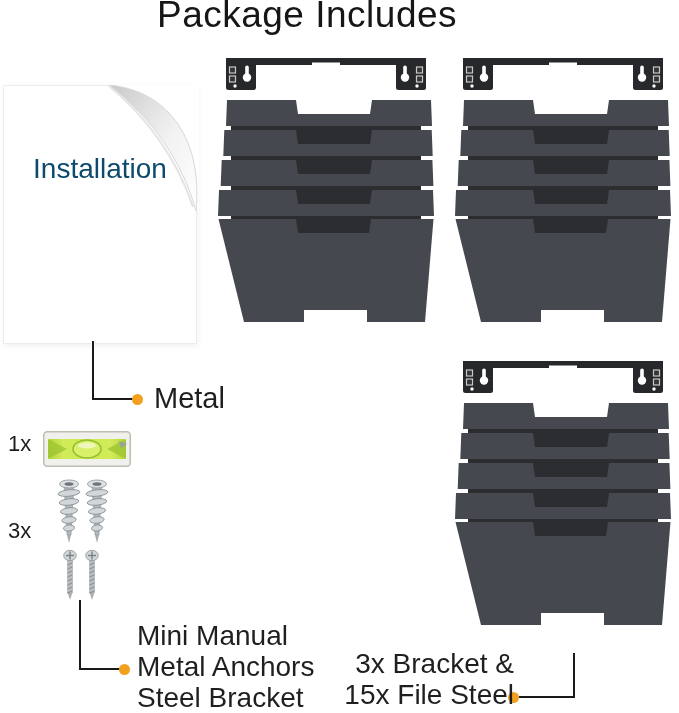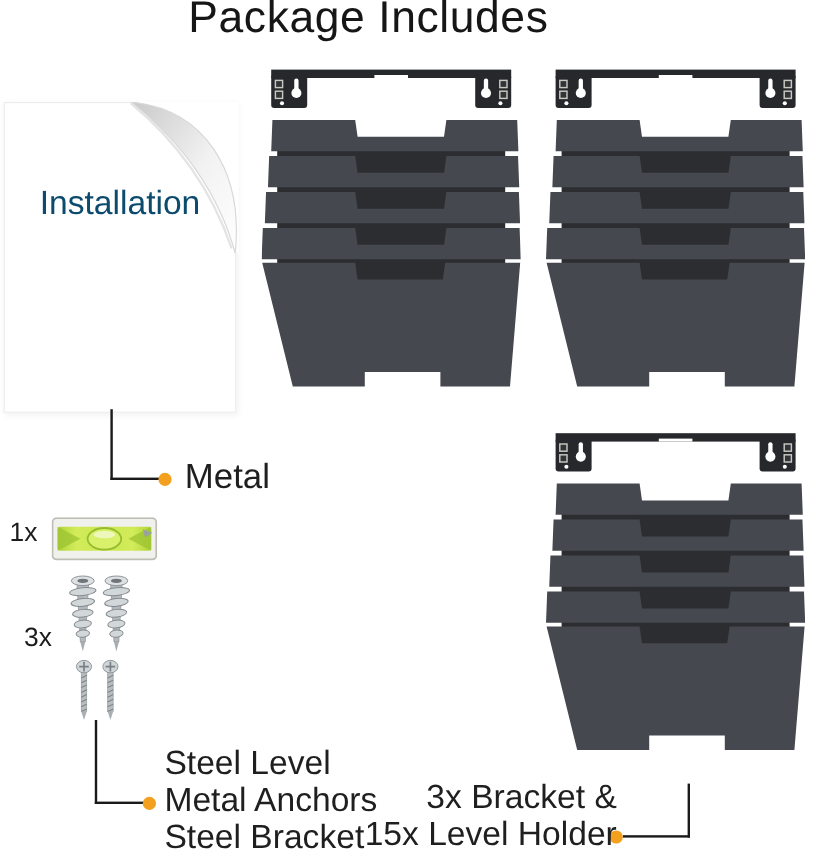--- a/index.html
+++ b/index.html
@@ -16,21 +16,21 @@
   .conn-a{left:92px;top:341px;width:39px;height:57px;border-left:2px solid #1a1a1a;border-bottom:2px solid #1a1a1a;}
   .conn-b{left:79px;top:600px;width:40px;height:68px;border-left:2px solid #1a1a1a;border-bottom:2px solid #1a1a1a;}
   .conn-c{left:519px;top:653px;width:54px;height:43px;border-right:2px solid #1a1a1a;border-bottom:2px solid #1a1a1a;}
   .dot{width:11px;height:11px;border-radius:50%;background:#F2A01E;}
   .dot-a{left:132px;top:394px;}
   .dot-b{left:119px;top:664px;}
   .dot-c{left:508px;top:692px;}
   .guide-label{left:154px;top:382px;font-size:29px;}
   .qty{font-size:22px;color:#1c1c1c;}
   .qty-1x{left:8px;top:431px;}
-  .qty-3x{left:20px;top:518px;text-align:center;}
+  .qty-3x{left:8px;top:518px;text-align:center;}
   .hw-labels{left:137px;top:620px;font-size:28px;line-height:31px;}
   .holder-labels{left:302px;top:648px;width:212px;text-align:right;font-size:28px;line-height:31px;}
   svg{display:block;}
 </style>
 </head>
 <body>
 
 <div class="canvas">
 
   <svg width="0" height="0" style="position:absolute" aria-hidden="true">
@@ -155,35 +155,35 @@
   <svg class="abs" style="left:62px;top:549px" width="16" height="52">
       <use href="#screw"></use>
     </svg>
   <svg class="abs" style="left:84px;top:549px" width="16" height="52">
       <use href="#screw"></use>
     </svg>
 
   <div class="abs conn-b"></div>
   <div class="abs dot dot-b"></div>
   <div class="abs hw-labels">
-    <div>Steel Level</div>
+    <div>Mini Manual</div>
     <div>Metal Anchors</div>
     <div>Steel Bracket</div>
   </div>
 
   <svg class="abs" style="left:218px;top:55px" width="216" height="270">
       <use href="#file-unit"></use>
     </svg>
   <svg class="abs" style="left:455px;top:55px" width="216" height="270">
       <use href="#file-unit"></use>
     </svg>
   <svg class="abs" style="left:455px;top:358px" width="216" height="270">
       <use href="#file-unit"></use>
     </svg>
 
   <div class="abs conn-c"></div>
   <div class="abs dot dot-c"></div>
   <div class="abs holder-labels">
     <div>3x Bracket &amp;</div>
-    <div>15x Level Holder</div>
+    <div>15x File Steel</div>
   </div>
 
 </div>
 
 </body></html>

